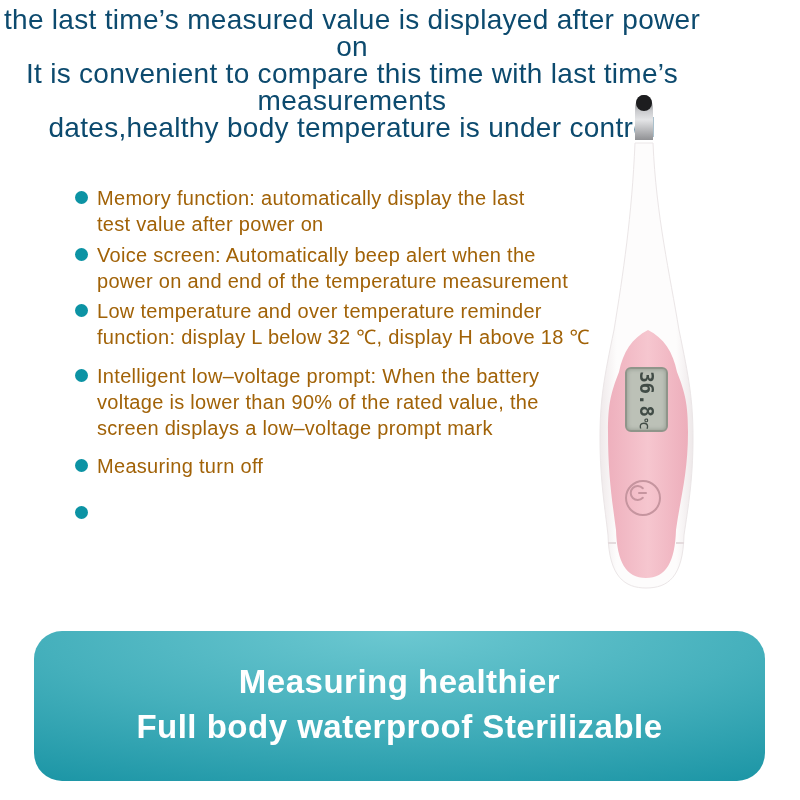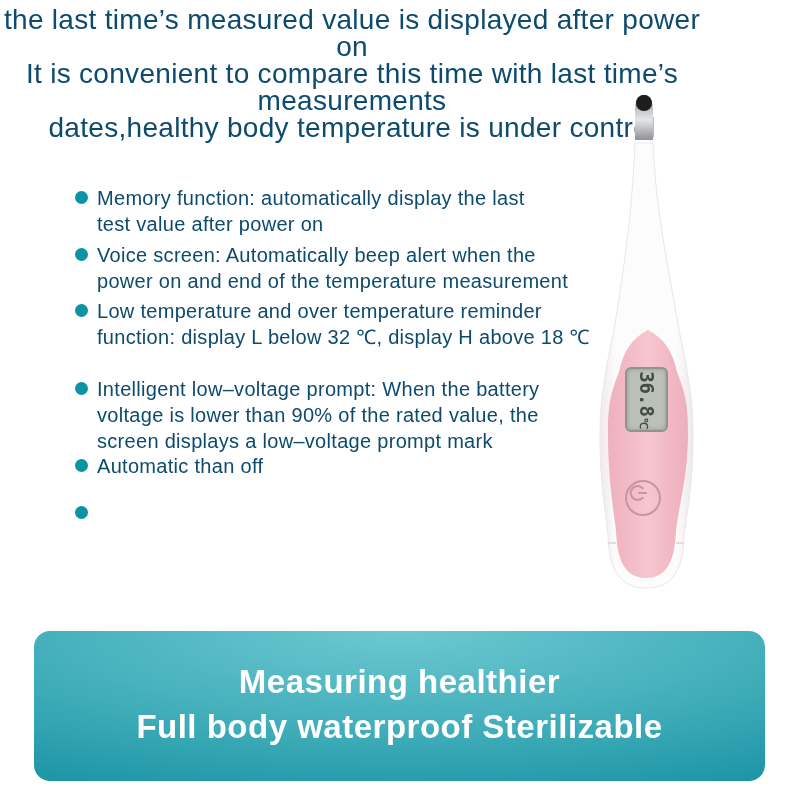--- a/index.html
+++ b/index.html
@@ -32,21 +32,21 @@
     width: 13px; height: 13px;
     margin-top: 6px;
     border-radius: 50%;
     background: #0c93a4;
   }
   .feature-text {
     margin-left: 9px;
     font-size: 20px;
     line-height: 26px;
     letter-spacing: 0.3px;
-    color: #0c4a6e;
+    color: #a16207;
     white-space: pre-line;
   }
   
   .thermo { position: absolute; left: 595px; top: 90px; width: 110px; height: 510px; }
   .thermo svg { position: absolute; left: 0; top: 0; }
   .lcd {
     position: absolute;
     left: 30px; top: 277px;
     width: 43px; height: 65px;
     background: #bcc1b7;
@@ -74,21 +74,21 @@
     border-radius: 50%;
     display: flex;
     align-items: center;
     justify-content: center;
   }
   
   .banner {
     position: absolute;
     left: 34px; top: 631px;
     width: 731px; height: 150px;
-    border-radius: 16px;
+    border-radius: 28px;
     background: radial-gradient(130% 160% at 50% 0%, #6cc8d1 0%, #45b0bc 38%, #1d96a6 72%, #0e8092 100%);
     display: flex;
     align-items: center;
     justify-content: center;
   }
   .banner-text {
     text-align: center;
     color: #ffffff;
     font-size: 33px;
     font-weight: 700;
@@ -116,29 +116,29 @@
     <div class="feature-item" style="top:242px">
       <span class="bullet"></span>
       <span class="feature-text">Voice screen: Automatically beep alert when the
 power on and end of the temperature measurement</span>
     </div>
     <div class="feature-item" style="top:298px">
       <span class="bullet"></span>
       <span class="feature-text">Low temperature and over temperature reminder
 function: display L below 32 ℃, display H above 18 ℃</span>
     </div>
-    <div class="feature-item" style="top:376px">
+    <div class="feature-item" style="top:363px">
       <span class="bullet"></span>
       <span class="feature-text">Intelligent low–voltage prompt: When the battery
 voltage is lower than 90% of the rated value, the
 screen displays a low–voltage prompt mark</span>
     </div>
     <div class="feature-item" style="top:453px">
       <span class="bullet"></span>
-      <span class="feature-text">Automatic than off</span>
+      <span class="feature-text">Measuring turn off</span>
     </div>
     <div class="feature-item" style="top:500px">
       <span class="bullet"></span>
     </div>
   </div>
 
   <div class="thermo">
     <svg width="110" height="510" viewBox="0 0 110 510">
       <defs>
         <linearGradient id="metalGrad" x1="0" y1="0" x2="0" y2="1">

